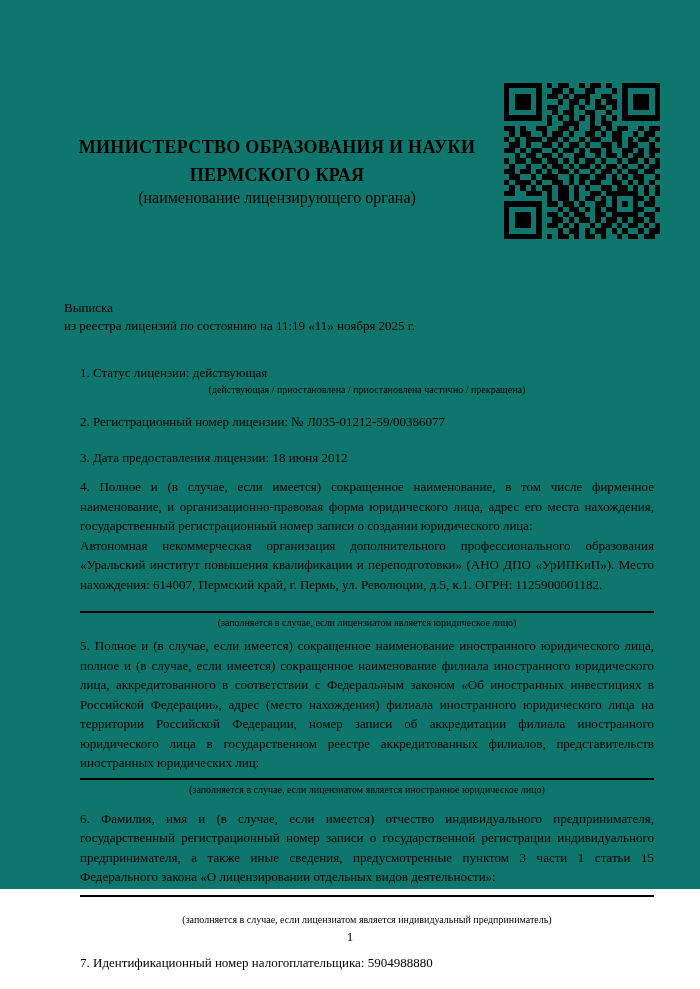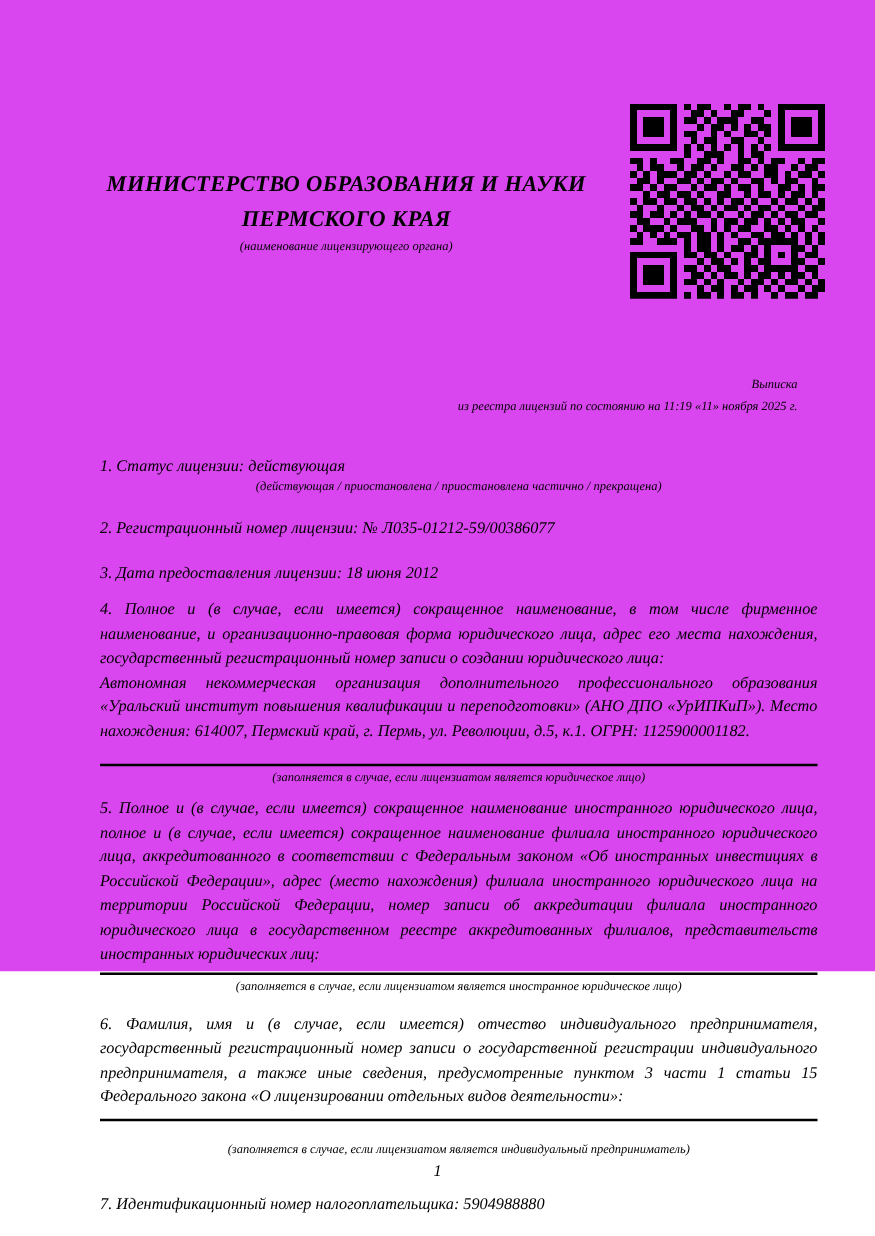--- a/index.html
+++ b/index.html
@@ -4,41 +4,41 @@
 <style>
   * { margin: 0; padding: 0; box-sizing: border-box; }
   html, body { background: #ffffff; }
   body {
     width: 700px; height: 989px;
     font-family: "Liberation Serif", "DejaVu Serif", serif;
     color: #000000;
     position: relative;
     overflow: hidden;
   }
-  .page { position: relative; width: 700px; height: 777px; background: #d946ef; font-style: italic; }
+  .page { position: relative; width: 700px; height: 889px; background: #0f766e; }
 
   .qr {
     position: absolute; top: 83px; left: 504px;
     width: 156px; height: 156px;
   }
   .qr svg { width: 100%; height: 100%; display: block; }
 
   .header {
     position: absolute; top: 133px; left: 64px; width: 426px;
     text-align: center;
   }
   .header .h-line {
     font-weight: bold; font-size: 18px; line-height: 28px;
     letter-spacing: 0.3px;
   }
-  .header .h-cap { font-size: 10px; line-height: 12px; margin-top: 3px; }
+  .header .h-cap { font-size: 16px; line-height: 12px; margin-top: 3px; }
 
   .doc-title {
     position: absolute; top: 299px; left: 64px; width: 574px;
-    text-align: right; font-size: 10px; line-height: 17.5px;
+    text-align: left; font-size: 13px; line-height: 17.5px;
   }
 
   .content {
     position: absolute; top: 363px; left: 80px; width: 574px;
     font-size: 13px; line-height: 19.5px;
   }
   .line-item { line-height: 20px; }
   .cap {
     text-align: center; font-size: 10px; line-height: 13px;
   }

